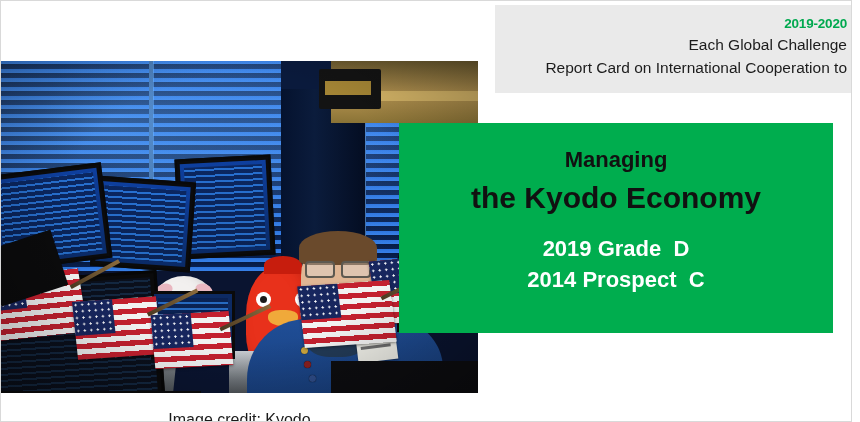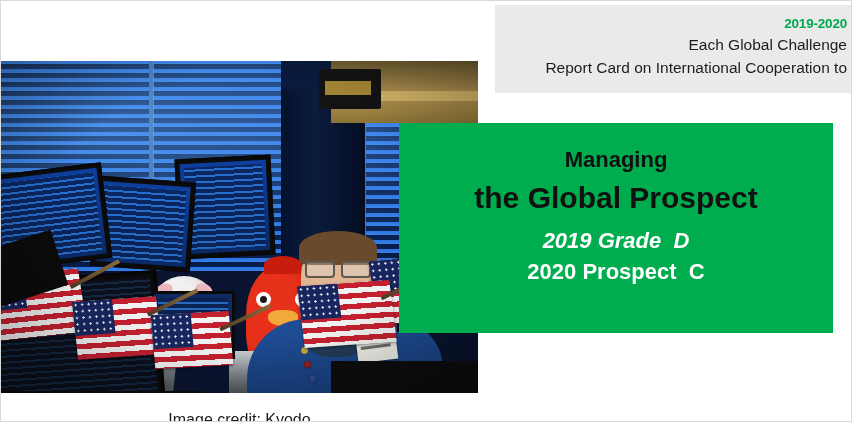--- a/index.html
+++ b/index.html
@@ -345,21 +345,21 @@
     line-height: 42px;
     margin-top: 2px;
   }
   .grade-line {
     font-size: 22px;
     font-weight: bold;
     color: #ffffff;
     line-height: 31px;
     white-space: pre;
   }
-  #grade-2019 { margin-top: 6px; font-style: italic; }
+  #grade-2019 { margin-top: 14px; }
 
   
   #caption {
     position: absolute;
     left: 0px;
     top: 392px;
     width: 477px;
     text-align: center;
     font-size: 16px;
     color: #1b1b1b;
@@ -480,20 +480,20 @@
   </div>
 
   <div id="header-panel">
     <div id="header-years">2019-2020</div>
     <div class="header-line">Each Global Challenge</div>
     <div class="header-line">Report Card on International Cooperation  to</div>
   </div>
 
   <div id="green-box">
     <div id="green-managing">Managing</div>
-    <div id="green-topic">the Global Prospect</div>
+    <div id="green-topic">the Kyodo Economy</div>
     <div class="grade-line" id="grade-2019">2019 Grade  D</div>
-    <div class="grade-line" id="grade-2020">2020 Prospect  C</div>
+    <div class="grade-line" id="grade-2020">2014 Prospect  C</div>
   </div>
 
   <div id="caption">Image credit: Kyodo</div>
 
 </div>
 
 </body></html>

